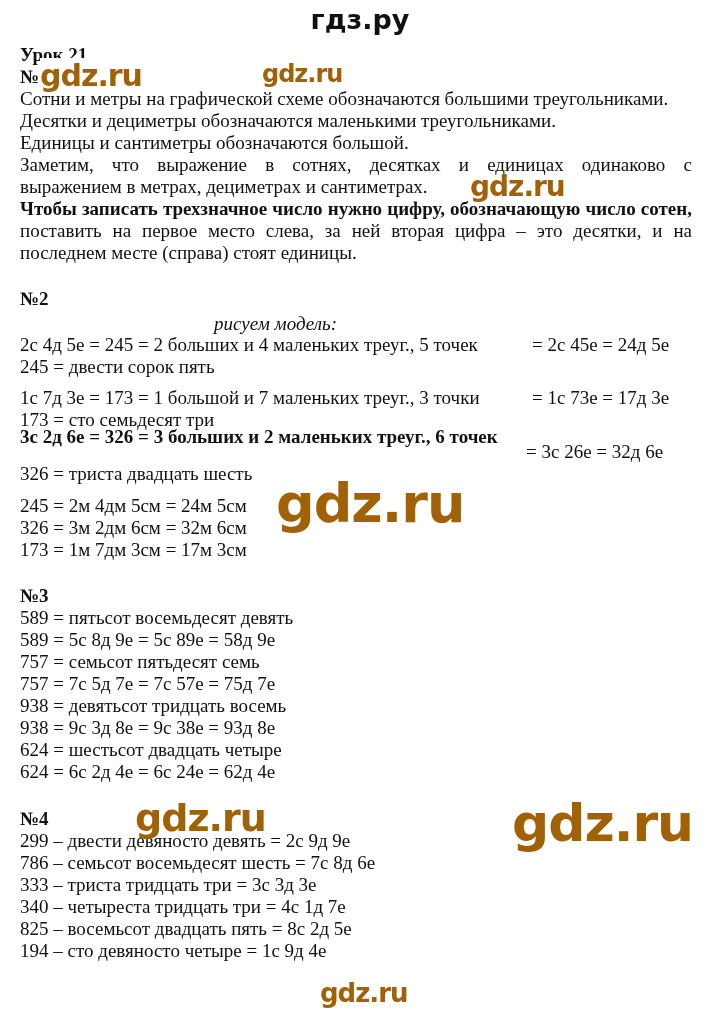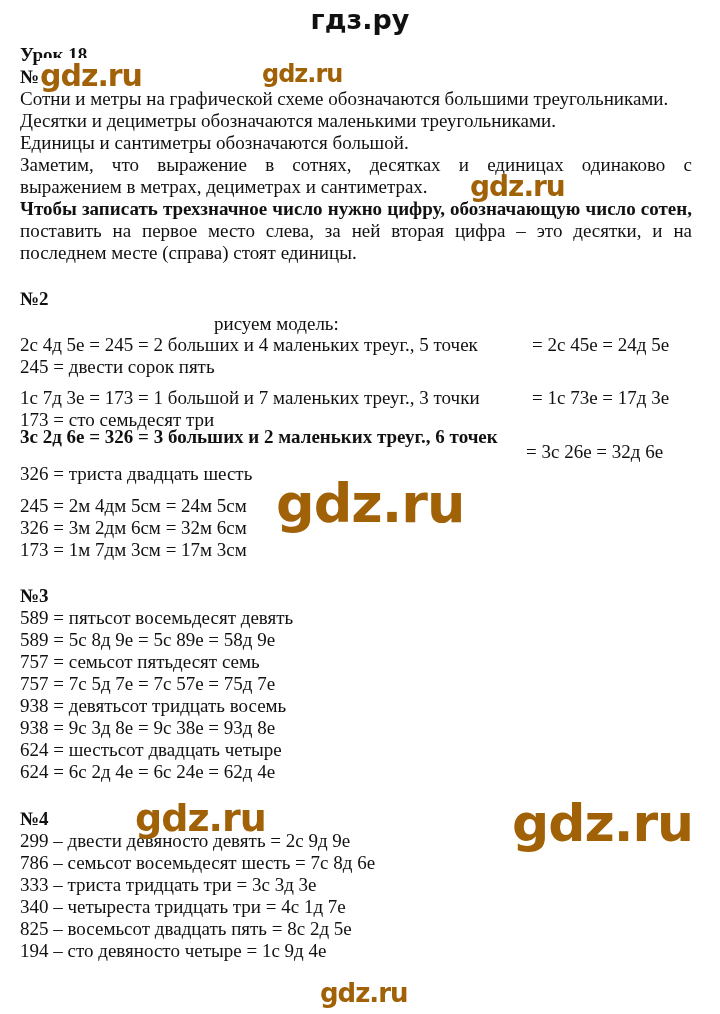--- a/index.html
+++ b/index.html
@@ -5,34 +5,34 @@
     html, body { margin: 0; padding: 0; background: #ffffff; }
     body { width: 720px; height: 1014px; position: relative; overflow: hidden; color: #111; }
     .site-header {
       position: absolute; top: 0; left: 0; width: 720px; text-align: center;
       font-family: "DejaVu Sans", sans-serif; font-weight: bold; font-size: 27px;
       line-height: 40px; top: 0px; color: #111;
     }
     .doc { position: absolute; left: 20px; top: 0; width: 690px; font-family: "Liberation Serif", serif; font-size: 19px; }
     .line { position: absolute; left: 0; white-space: nowrap; line-height: 22px; }
     .bold { font-weight: bold; }
-    .italic { }
+    .italic { font-style: italic; }
     .justify { white-space: normal; text-align: justify; width: 672px; text-align-last: justify; }
     .wm {
       position: absolute; font-family: "DejaVu Sans", sans-serif; font-weight: bold;
       color: #a16207; white-space: nowrap; letter-spacing: -1px;
     }
   </style>
 </head>
 <body>
 
 <div class="site-header">гдз.ру</div>
 
 <div class="doc">
-  <div class="line bold" style="top:44px;">Урок 18.</div>
+  <div class="line bold" style="top:44px;">Урок 21.</div>
 
   <div class="line bold" style="top:66px;">№1</div>
   <div class="line" style="top:88px;text-align:right;">Сотни и метры на графической схеме обозначаются большими треугольниками.</div>
   <div class="line" style="top:110px;">Десятки и дециметры обозначаются маленькими треугольниками.</div>
   <div class="line" style="top:132px;">Единицы и сантиметры обозначаются большой.</div>
   <div class="line justify" style="top:154px;">Заметим, что выражение в сотнях, десятках и единицах одинаково с</div>
   <div class="line" style="top:176px;">выражением в метрах, дециметрах и сантиметрах.</div>
   <div class="line justify" style="top:198px;font-weight:bold;">Чтобы записать трехзначное число нужно цифру, обозначающую число сотен,</div>
   <div class="line justify" style="top:220px;">поставить на первое место слева, за ней вторая цифра – это десятки, и на</div>
   <div class="line" style="top:242px;">последнем месте (справа) стоят единицы.</div>

